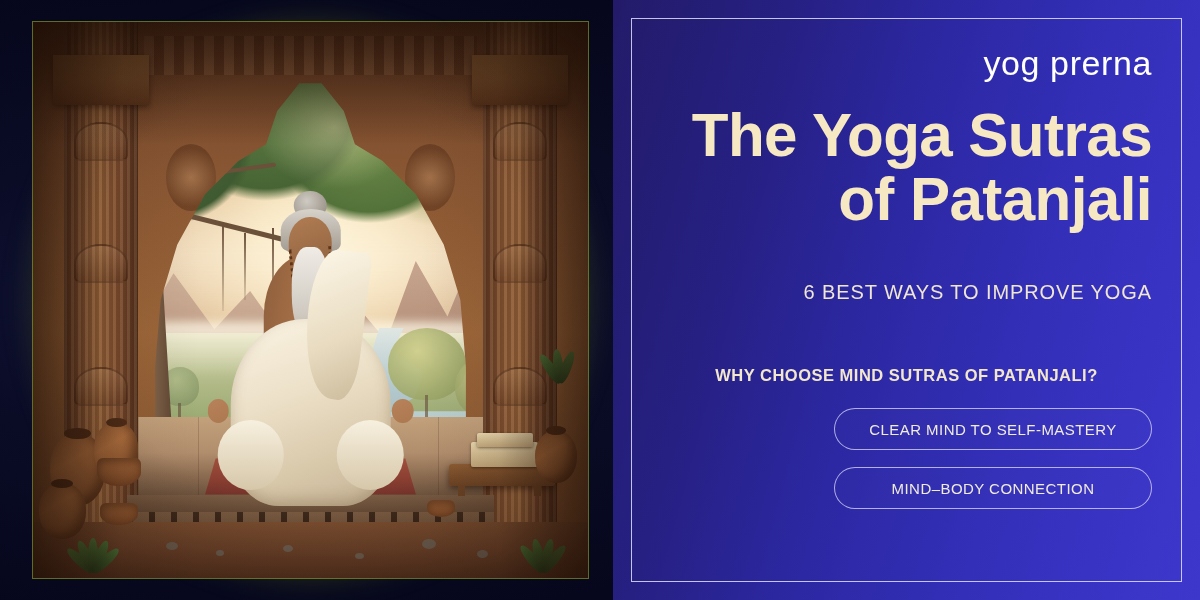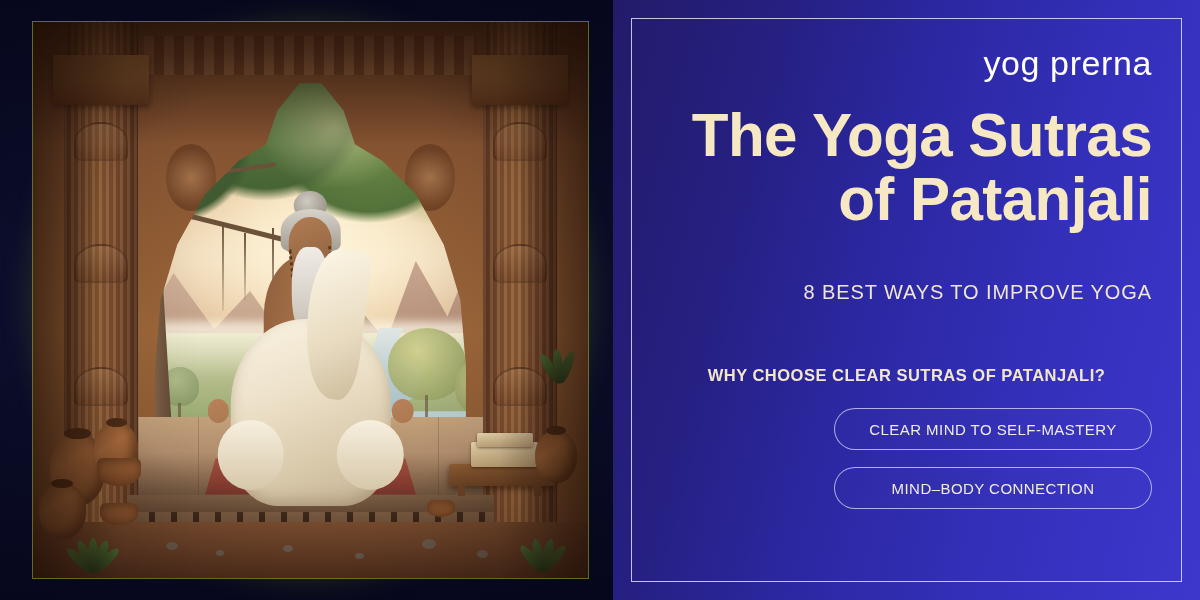--- a/index.html
+++ b/index.html
@@ -474,23 +474,23 @@
   <div class="panel">
     <div class="panel-border"></div>
 
     <div class="logo">yog prerna</div>
 
     <h1 class="headline">
       <span class="l1">The Yoga Sutras</span>
       <span class="l2">of Patanjali</span>
     </h1>
 
-    <div class="subtitle">8 BEST WAYS TO IMPROVE YOGA</div>
-
-    <div class="why">WHY CHOOSE CLEAR SUTRAS OF PATANJALI?</div>
+    <div class="subtitle">6 BEST WAYS TO IMPROVE YOGA</div>
+
+    <div class="why">WHY CHOOSE MIND SUTRAS OF PATANJALI?</div>
 
     <div class="pills">
       <div class="pill">CLEAR MIND TO SELF-MASTERY</div>
       <div class="pill">MIND–BODY CONNECTION</div>
     </div>
   </div>
 
 </div>
 
 </body></html>

